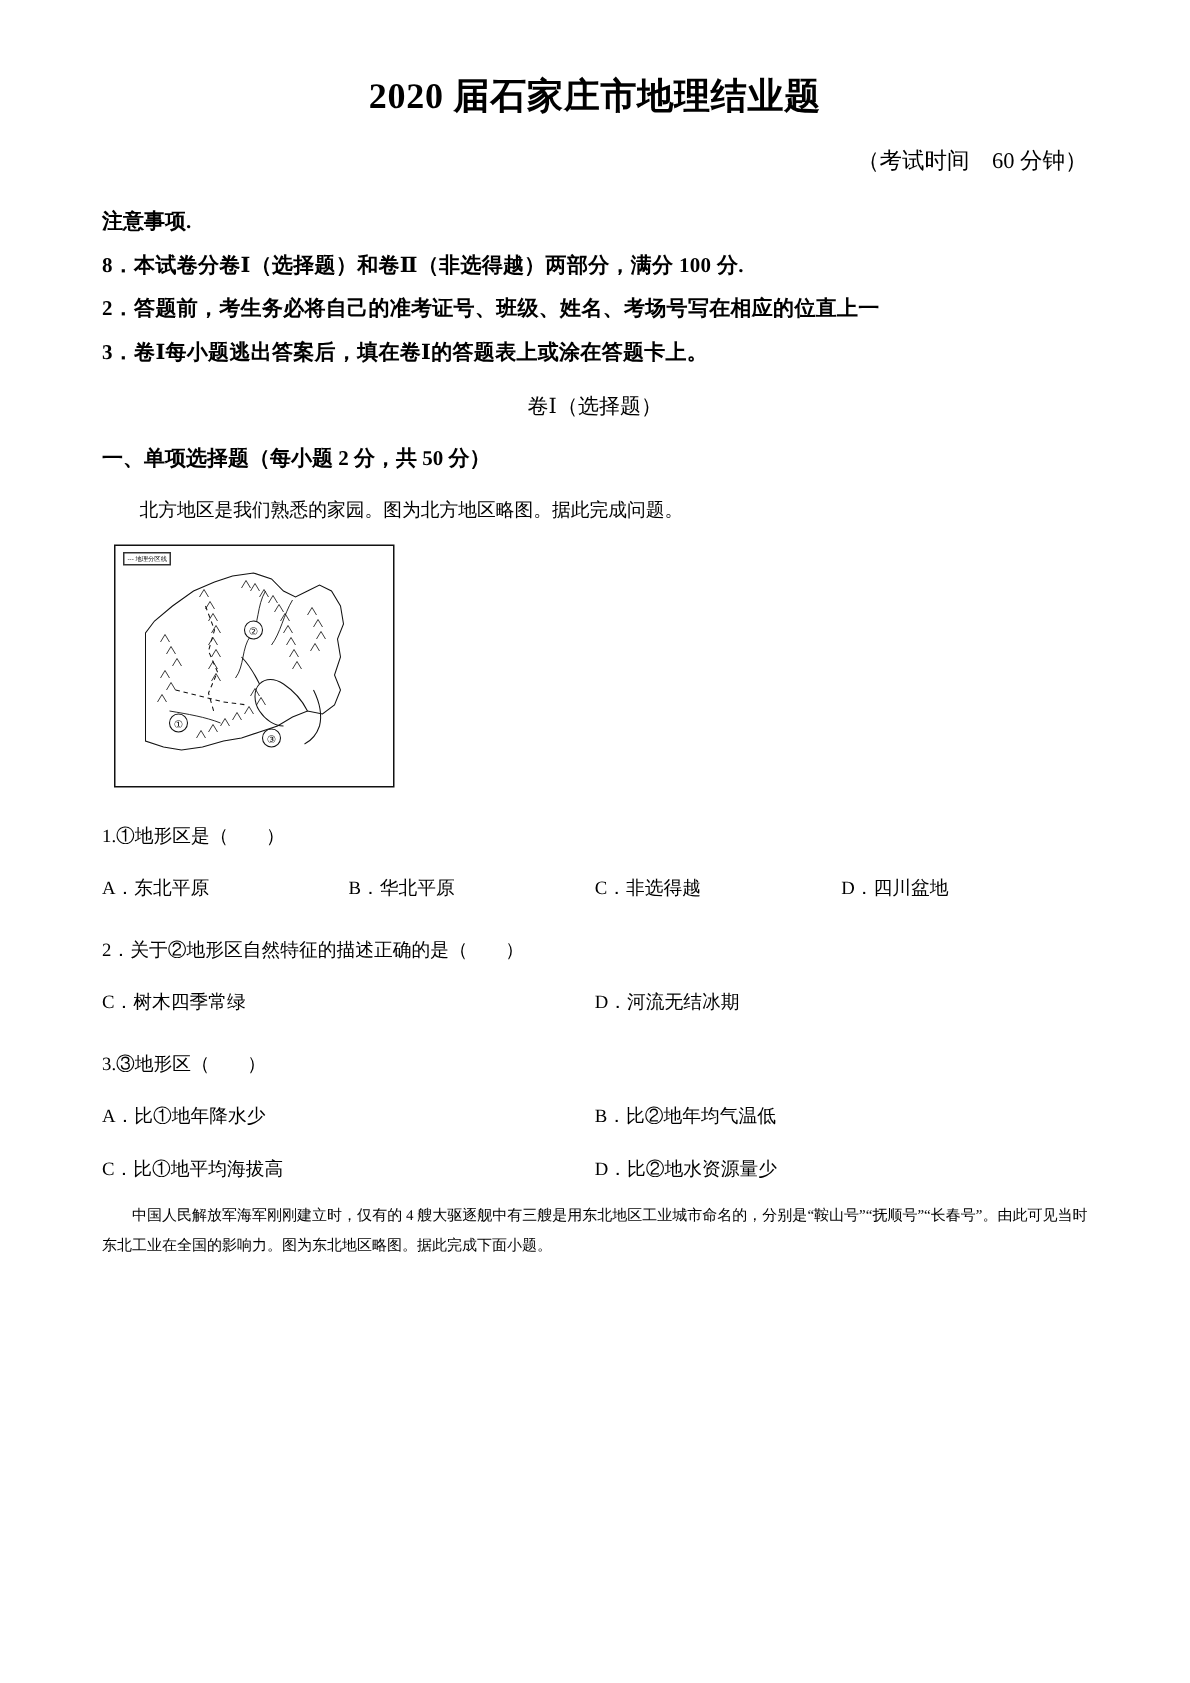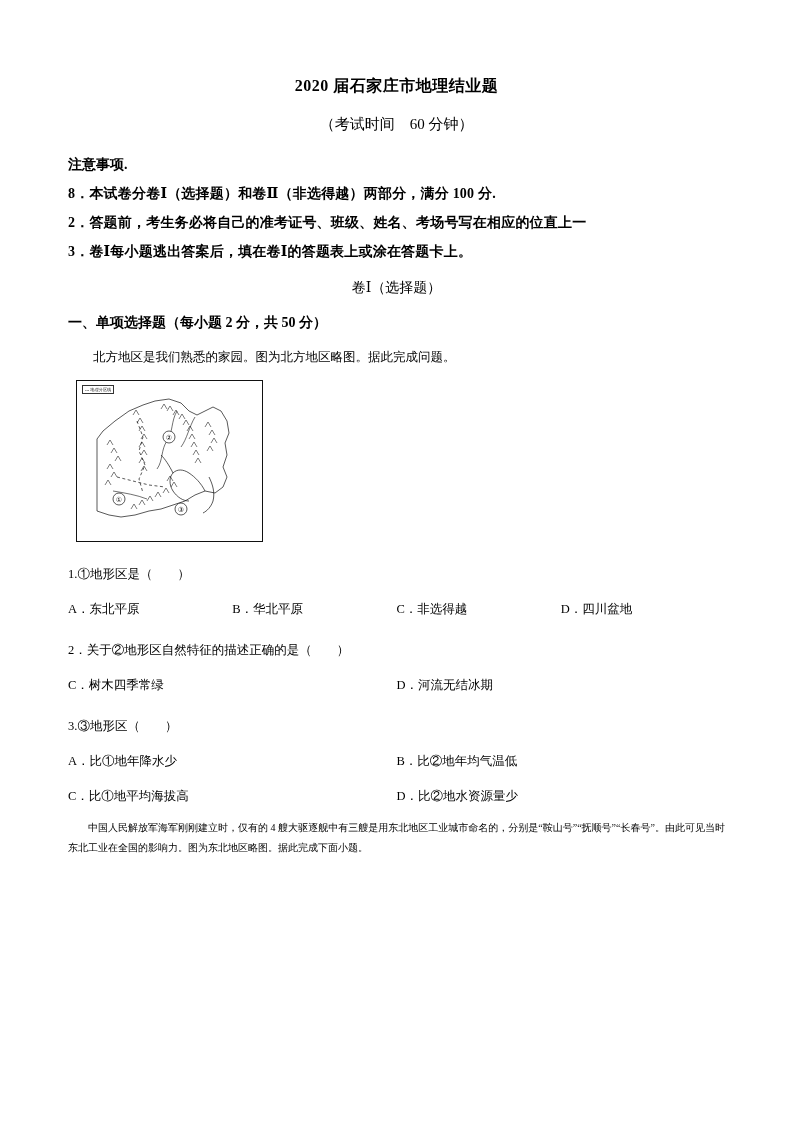--- a/index.html
+++ b/index.html
@@ -17,27 +17,27 @@
   }
   .page {
     position: relative;
     width: 793px;
     height: 1122px;
     box-sizing: border-box;
     padding: 0 68px;
   }
   .doc-title {
     text-align: center;
-    font-size: 16px;
-    font-weight: bold;
-    margin-top: 76px;
+    font-size: 24px;
+    font-weight: bold;
+    margin-top: 48px;
     letter-spacing: 0.5px;
   }
   .doc-subtitle {
-    text-align: center;
+    text-align: right;
     font-size: 15px;
     margin-top: 18px;
   }
   .notice-head {
     font-size: 14px;
     font-weight: bold;
     margin-top: 22px;
   }
   .notice-line {
     font-size: 14px;

